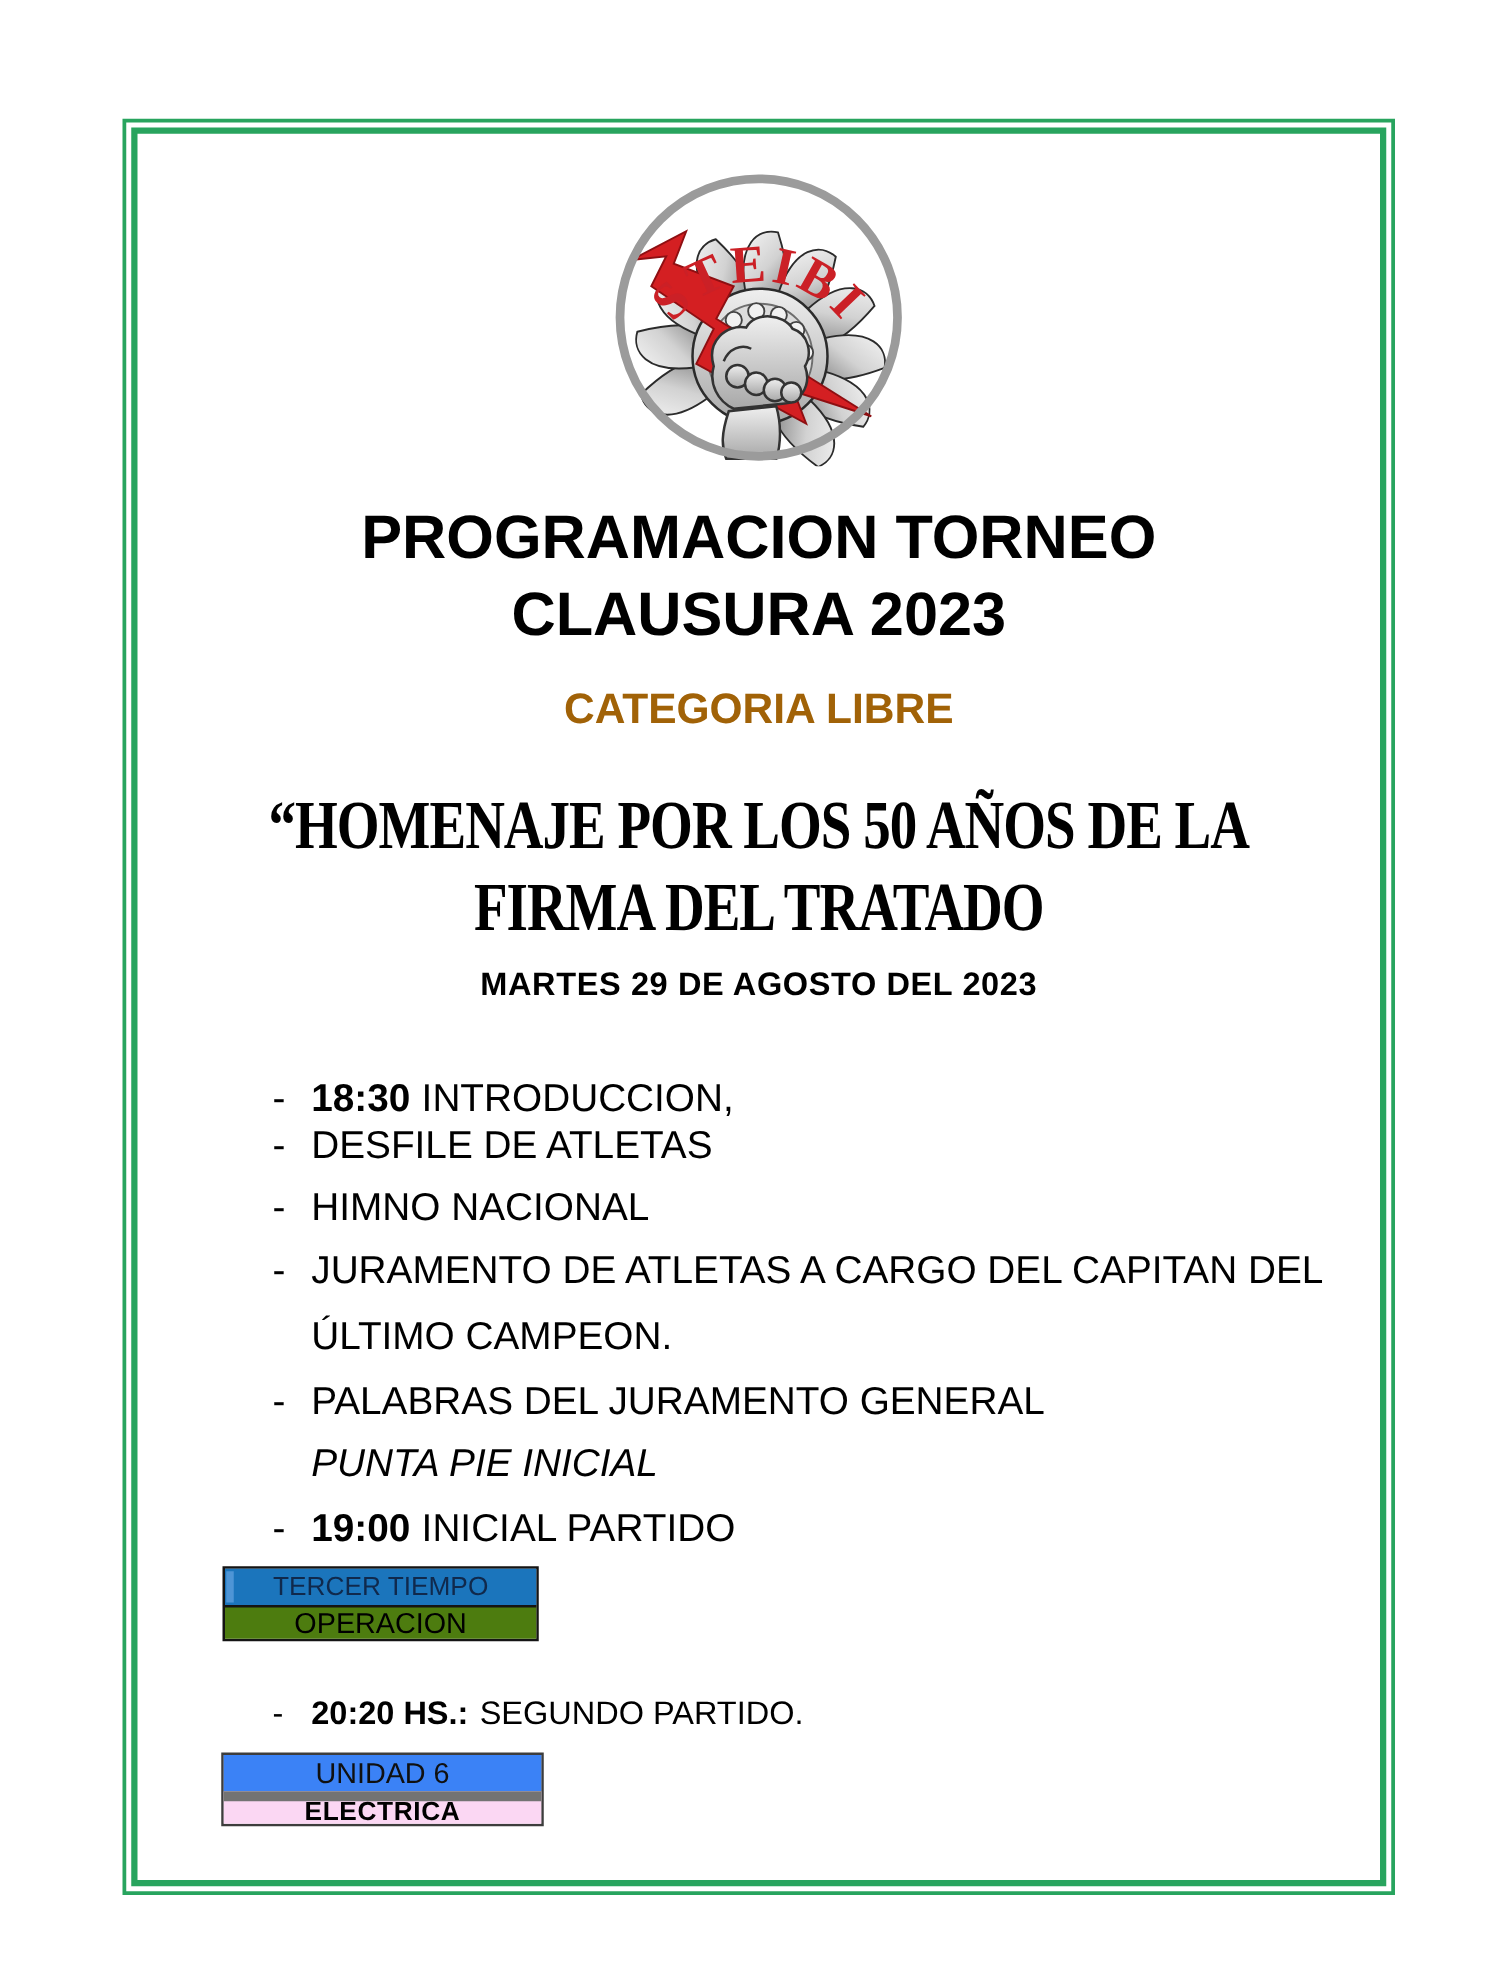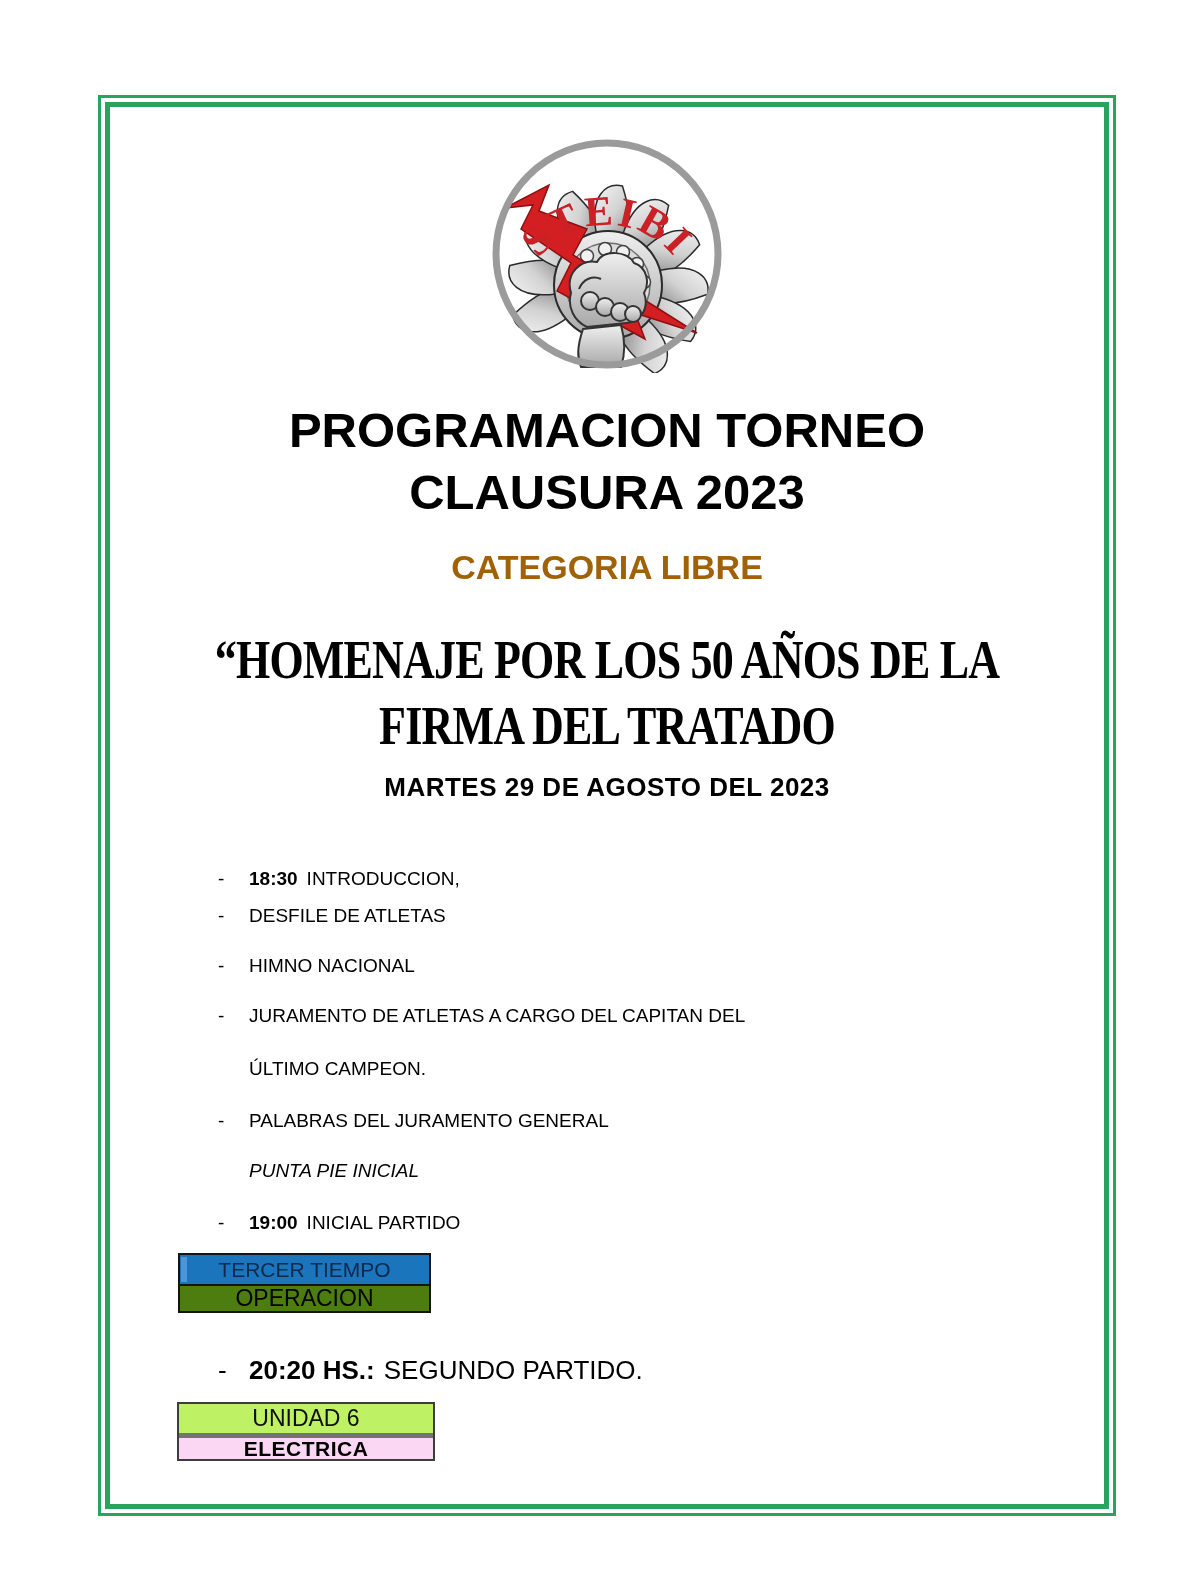--- a/index.html
+++ b/index.html
@@ -20,42 +20,42 @@
   
   .center-band{ position:absolute; left:100px; right:74px; text-align:center; }
   .title-main{ font-size:49px; font-weight:bold; letter-spacing:0px; }
   .title-green{ font-size:34px; font-weight:bold; color:#a16207; }
   .tribute{
     font-family:"Liberation Serif", serif; font-weight:bold; font-size:55px;
     transform:scaleX(0.80); transform-origin:50% 50%; white-space:nowrap; letter-spacing:-1px;
   }
   .date-line{ font-size:26px; font-weight:bold; letter-spacing:0.5px; }
   
-  .sched-line{ position:absolute; left:218px; font-size:19px; line-height:30px; white-space:nowrap; }
+  .sched-line{ position:absolute; left:218px; font-size:31px; line-height:30px; white-space:nowrap; }
   .dash{ display:inline-block; width:31px; }
   .time{ font-weight:bold; }
   .time:not(:empty){ margin-right:9px; }
   .second-match{ font-size:26px; }
   
   .mini-table{ position:absolute; box-sizing:border-box; }
   .mini-table .row{
     box-sizing:border-box; display:flex; align-items:center; justify-content:center;
     white-space:nowrap;
   }
   .t1{ left:178px; top:1253px; width:253px; border:2px solid #141414; }
   .t1 .hdr{
     height:29px; background:#1B75BC; color:#10294C; font-size:21px; position:relative;
   }
   .t1 .hdr .accent{
     position:absolute; left:1px; top:2px; bottom:2px; width:6px; background:#4E95D6;
   }
   .t1 .body{ height:27px; background:#4d7c0f; color:#000; font-size:23px; border-top:2px solid #141414; }
   .t2{ left:177px; top:1402px; width:258px; border:2px solid #3d3d3d; }
-  .t2 .hdr{ height:29px; background:#bef264; color:#101010; font-size:23px; }
-  .t2 .body{ height:26px; background:#FBD7F3; color:#000; font-size:21px; font-weight:bold; border-top:5px solid #737373; letter-spacing:0.5px; }
+  .t2 .hdr{ height:29px; background:#3b82f6; color:#101010; font-size:23px; }
+  .t2 .body{ height:26px; background:#FBD7F3; color:#000; font-size:21px; font-weight:bold; border-top:8px solid #737373; letter-spacing:0.5px; }
 </style>
 </head>
 <body>
 
 <div class="page">
 
   <div class="border-outer">
     <div class="border-inner"></div>
   </div>
 

